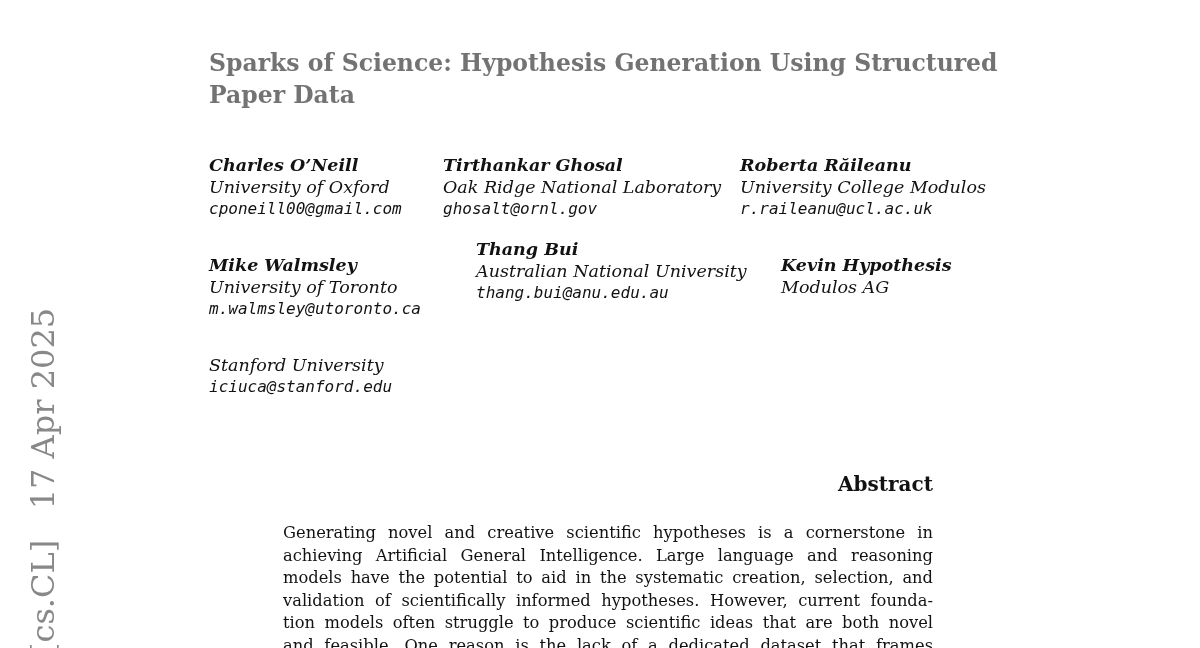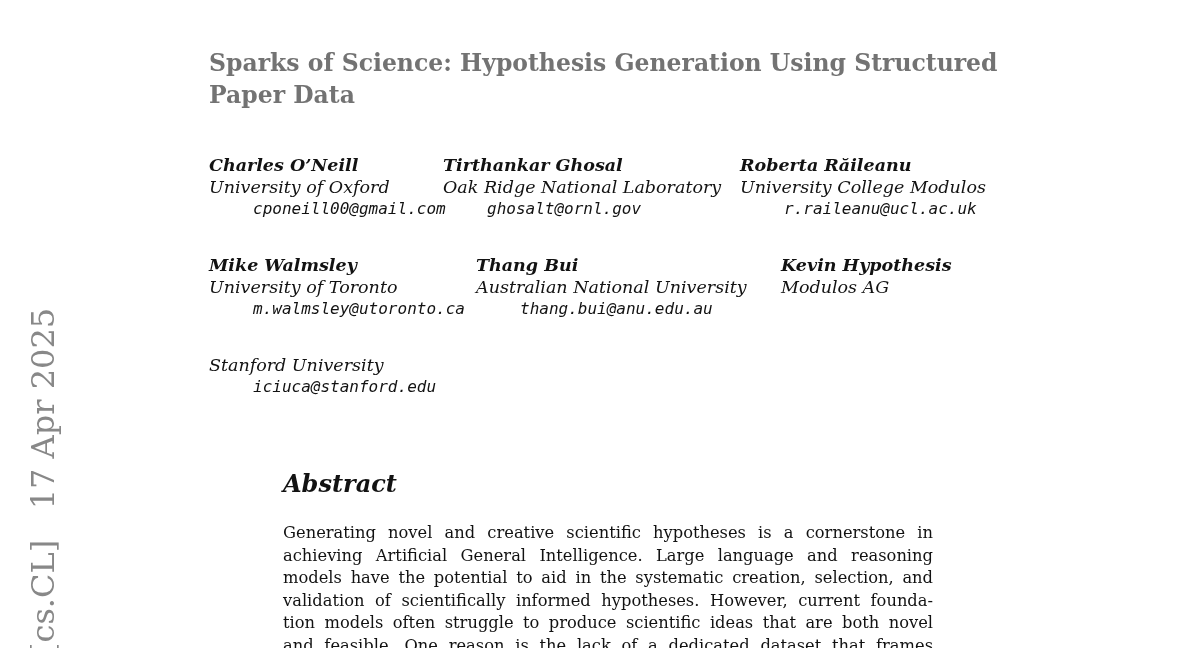--- a/index.html
+++ b/index.html
@@ -45,40 +45,38 @@
     position: absolute;
     font-size: 17.5px;
     line-height: 22px;
     white-space: nowrap;
     font-style: italic;
   }
   .author .name { font-weight: bold; }
   .author .email {
     font-family: "DejaVu Sans Mono", monospace;
     font-size: 16px;
-    margin-left: 44px;
   }
   .a0 { left: 209px; top: 154px; }
   .a1 { left: 443px; top: 154px; }
   .a2 { left: 740px; top: 154px; }
   .a3 { left: 209px; top: 254px; }
-  .a4 { left: 476px; top: 254px; }
+  .a4 { left: 476px; top: 238px; }
   .a5 { left: 781px; top: 254px; }
   .a6 { left: 209px; top: 354px; }
 
   .abstract-heading {
     position: absolute;
     left: 283px;
     top: 472px;
     width: 650px;
-    text-align: left;
+    text-align: right;
     font-weight: bold;
-    font-size: 24px;
+    font-size: 20px;
     line-height: 24px;
-    font-style: italic;
   }
 
   .abstract-body {
     position: absolute;
     left: 283px;
     top: 522px;
     width: 650px;
     font-size: 16.3px;
     line-height: 22.6px;
   }

